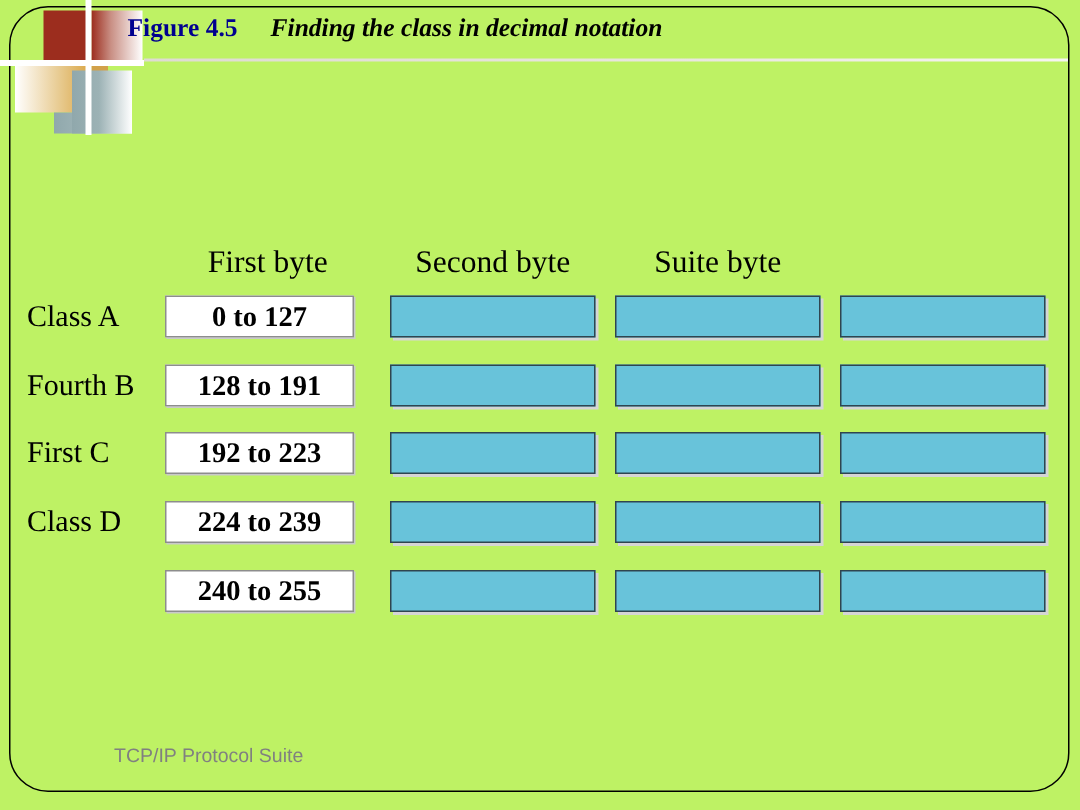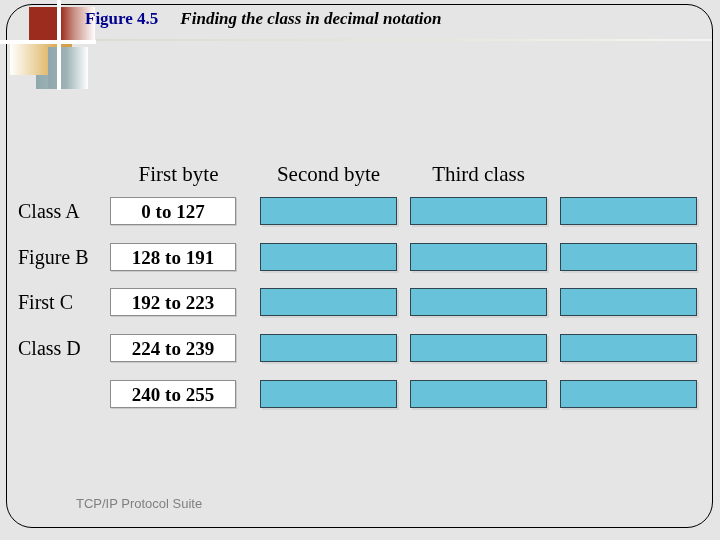--- a/index.html
+++ b/index.html
@@ -13,21 +13,21 @@
     height: 540px;
     overflow: hidden;
     font-family: "Liberation Serif", "DejaVu Serif", serif;
   }
 
   
   #slide {
     position: relative;
     width: 720px;
     height: 540px;
-    background: #e5e5e5;
+    background: #bef264;
   }
 
   #slide-border {
     position: absolute;
     left: 6px;
     top: 4px;
     width: 707px;
     height: 524px;
     border: 1px solid #000000;
     border-radius: 26px;
@@ -217,29 +217,29 @@
 
   <div id="title-row">
     <span id="figure-number">Figure 4.5</span><span id="figure-caption">Finding the class in decimal notation</span>
   </div>
   <div id="title-rule"></div>
 
   <div id="diagram">
 
     <div class="col-header" style="left:110px; width:137px;">First byte</div>
     <div class="col-header" style="left:260px; width:137px;">Second byte</div>
-    <div class="col-header" style="left:410px; width:137px;">Third class</div>
+    <div class="col-header" style="left:410px; width:137px;">Suite byte</div>
 
     <div class="row-label" style="top:181px;">Class A</div>
     <div class="byte-box" style="top:181px;">0 to 127</div>
     <div class="blank-box" style="left:260px; top:181px;"></div>
     <div class="blank-box" style="left:410px; top:181px;"></div>
     <div class="blank-box" style="left:560px; top:181px;"></div>
 
-    <div class="row-label" style="top:227px;">Figure B</div>
+    <div class="row-label" style="top:227px;">Fourth B</div>
     <div class="byte-box" style="top:227px;">128 to 191</div>
     <div class="blank-box" style="left:260px; top:227px;"></div>
     <div class="blank-box" style="left:410px; top:227px;"></div>
     <div class="blank-box" style="left:560px; top:227px;"></div>
 
     <div class="row-label" style="top:272px;">First C</div>
     <div class="byte-box" style="top:272px;">192 to 223</div>
     <div class="blank-box" style="left:260px; top:272px;"></div>
     <div class="blank-box" style="left:410px; top:272px;"></div>
     <div class="blank-box" style="left:560px; top:272px;"></div>

